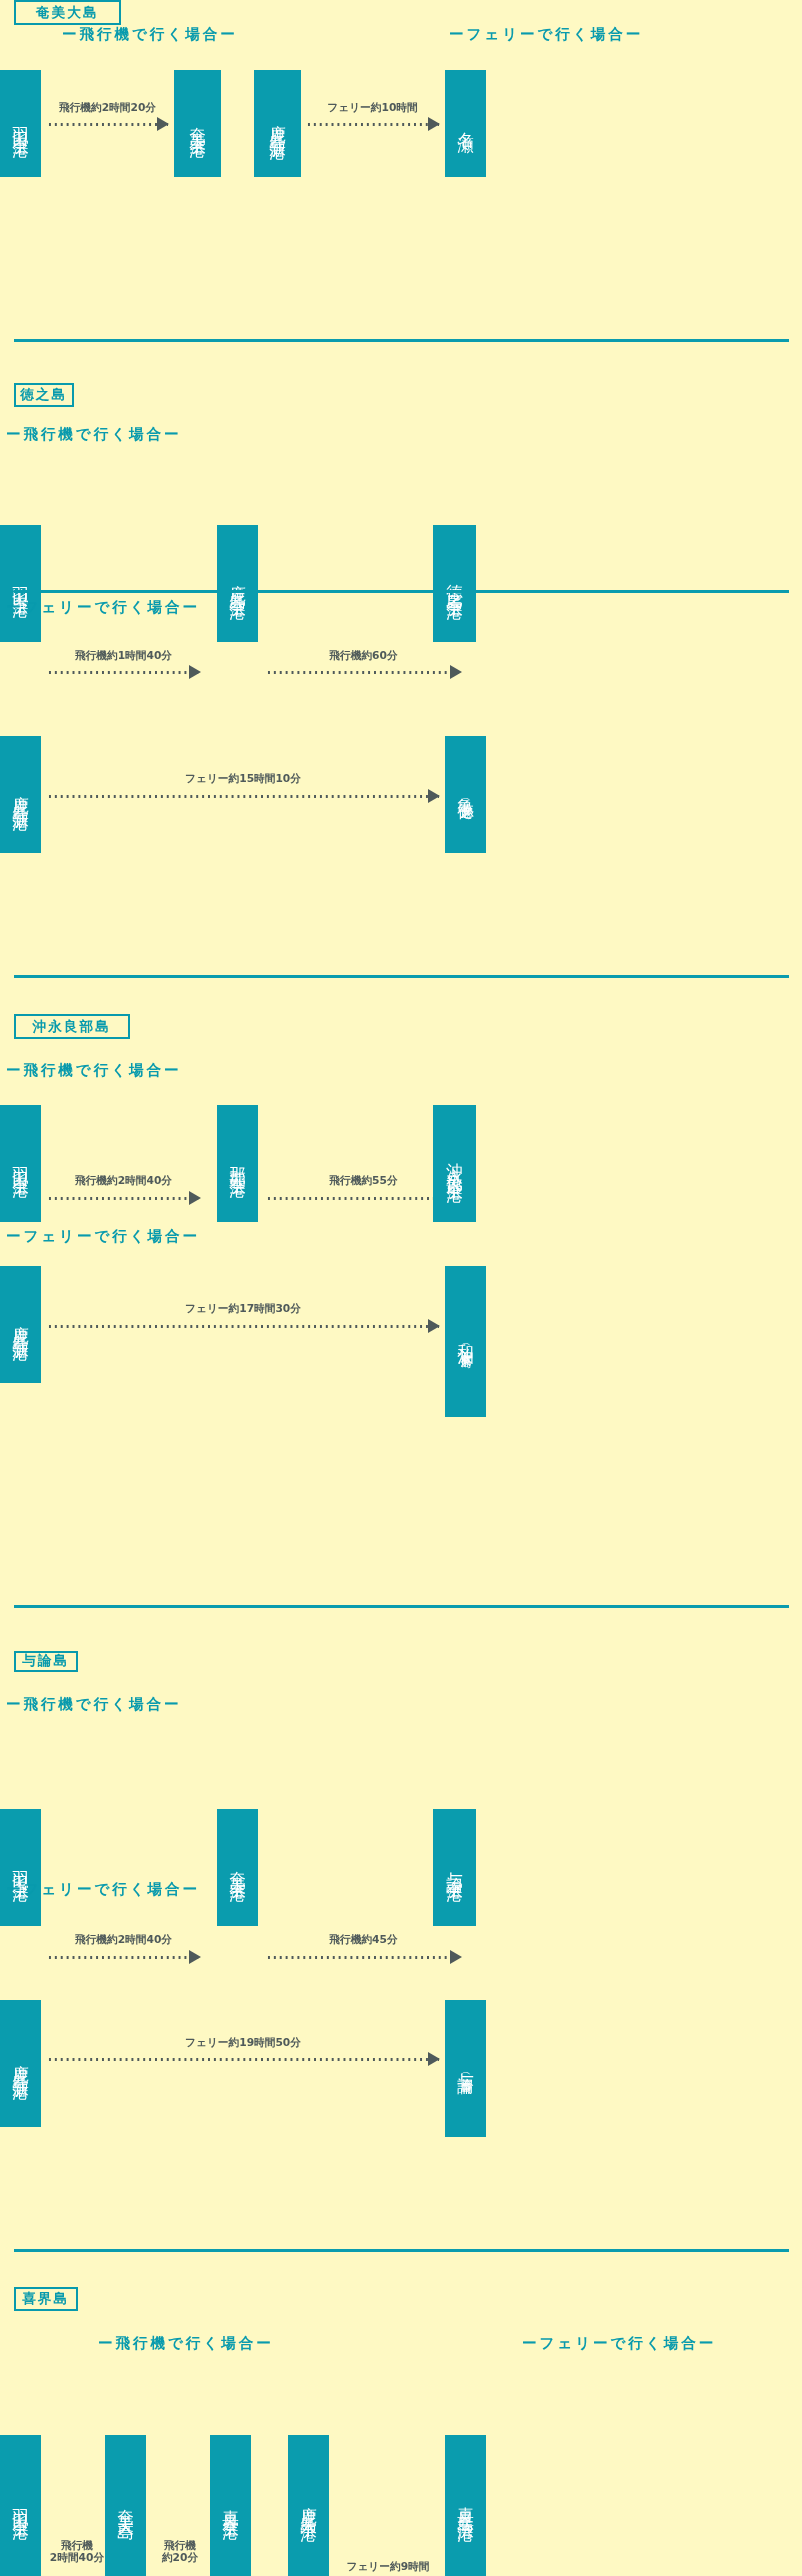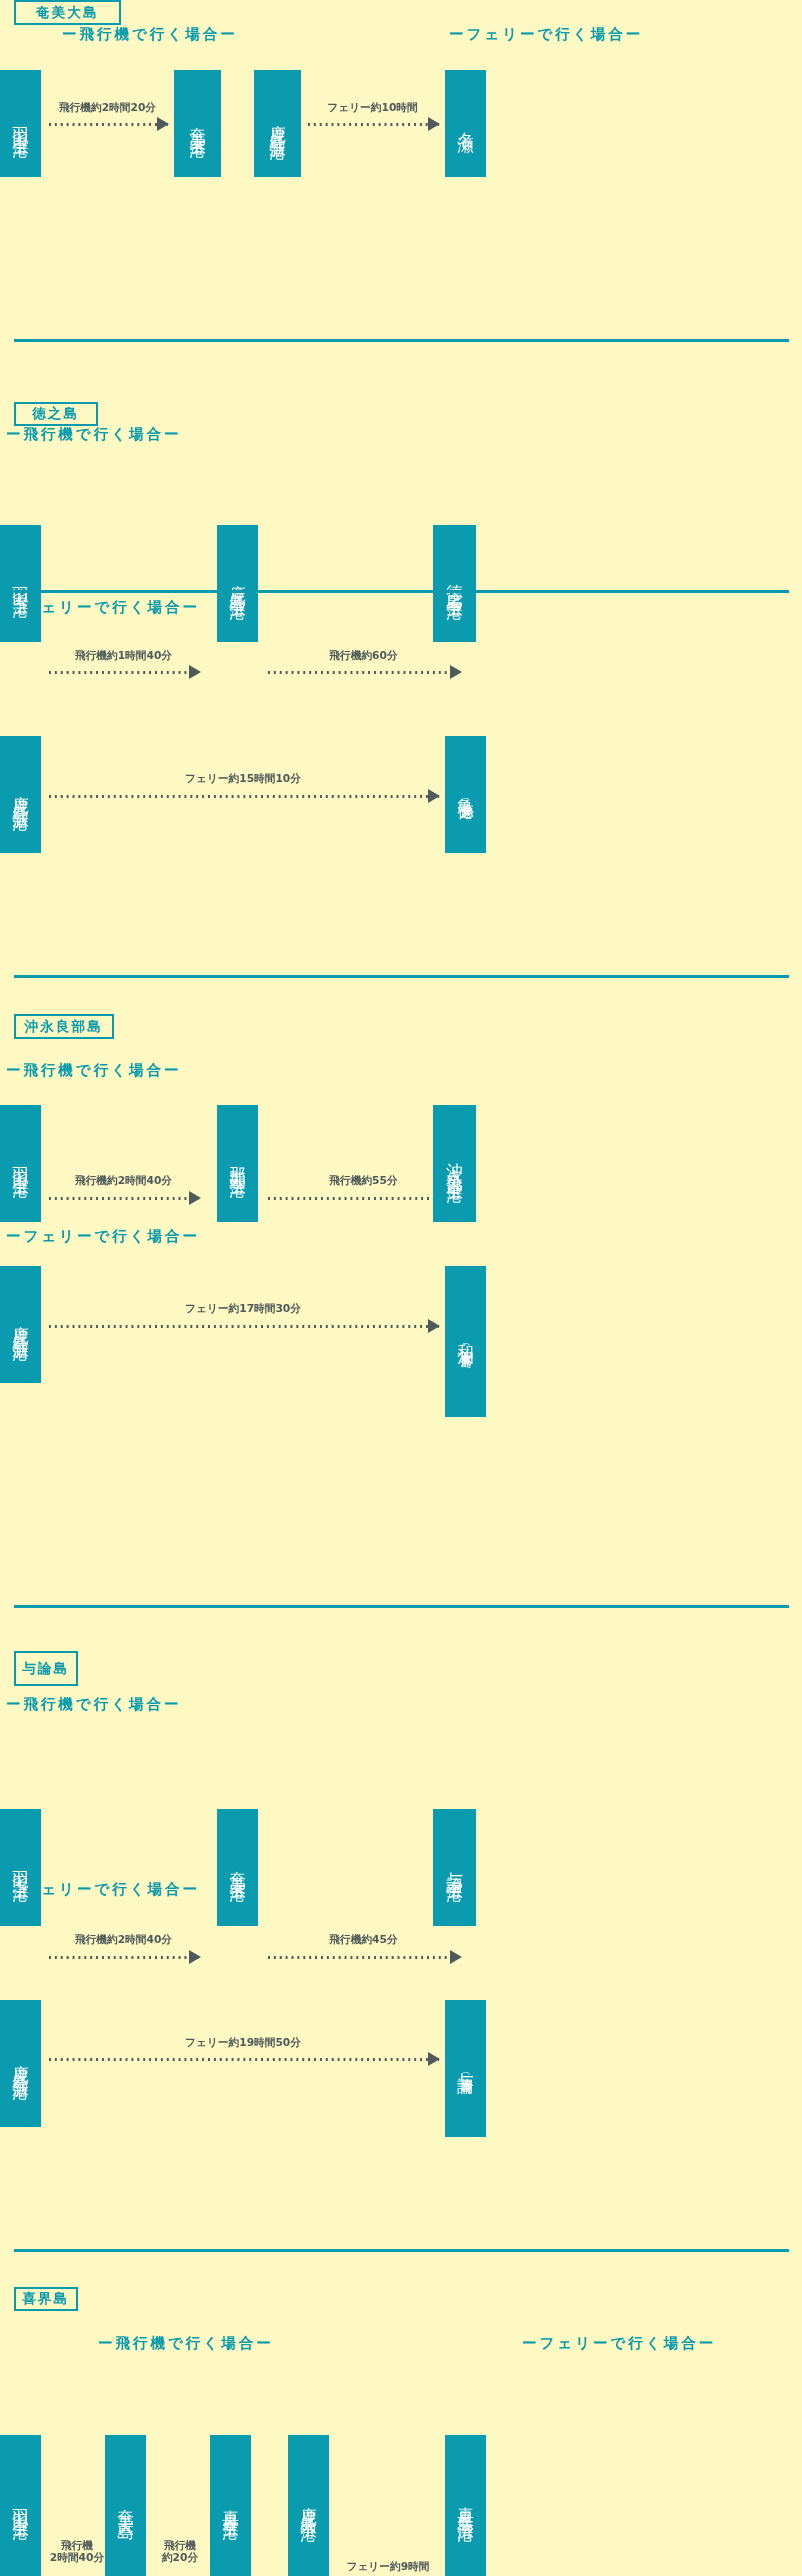--- a/index.html
+++ b/index.html
@@ -114,21 +114,21 @@
   <div class="conn-label" style="left:47px;top:102px;width:121px;">飛行機約2時間20分</div>
   <div class="station" style="left:174px;top:70px;width:47px;height:107px;">奄美空港</div>
 
   <div class="station" style="left:254px;top:70px;width:47px;height:107px;">鹿児島新港</div>
   <div class="conn" style="left:306px;top:123px;width:133px;"></div>
   <div class="conn-label" style="left:306px;top:102px;width:133px;">フェリー約10時間</div>
   <div class="station" style="left:445px;top:70px;width:41px;height:107px;">名瀬</div>
 
   <div class="divider" style="top:339px;"></div>
 
-  <div class="island-chip" style="left:13.7px;top:383px;width:84px;height:24.4px;margin-top:19px;">徳之島</div>
+  <div class="island-chip" style="left:13.7px;top:383px;width:60px;height:24.4px;">徳之島</div>
 
   <div class="mode-heading" style="left:5.9px;top:427px;">ー飛行機で行く場合ー</div>
 
   <div class="station" style="left:0px;top:525px;width:41px;height:117px;">羽田空港</div>
   <div class="conn" style="left:47px;top:671px;width:153px;"></div>
   <div class="conn-label" style="left:47px;top:650px;width:153px;">飛行機約1時間40分</div>
   <div class="station" style="left:217px;top:525px;width:41px;height:117px;">鹿児島空港</div>
   <div class="conn" style="left:266px;top:671px;width:195px;"></div>
   <div class="conn-label" style="left:266px;top:650px;width:195px;">飛行機約60分</div>
   <div class="station" style="left:433px;top:525px;width:43px;height:117px;">徳之島空港</div>
@@ -138,21 +138,21 @@
   <div class="station" style="left:0px;top:736px;width:41px;height:117px;">鹿児島新港</div>
   <div class="conn" style="left:47px;top:795px;width:392px;"></div>
   <div class="conn-label" style="left:47px;top:773px;width:392px;">フェリー約15時間10分</div>
   <div class="station" style="left:445px;top:736px;width:41px;height:117px;">
     <span>亀徳</span>
       <span class="sub">（徳之島）</span>
   </div>
 
   <div class="divider" style="top:590px;"></div>
 
-  <div class="island-chip" style="left:13.7px;top:1014px;width:100px;height:25px;">沖永良部島</div>
+  <div class="island-chip" style="left:13.7px;top:1014px;width:116px;height:25px;">沖永良部島</div>
 
   <div class="mode-heading" style="left:5.9px;top:1063px;">ー飛行機で行く場合ー</div>
 
   <div class="station" style="left:0px;top:1105px;width:41px;height:117px;">羽田空港</div>
   <div class="conn" style="left:47px;top:1197px;width:153px;"></div>
   <div class="conn-label" style="left:47px;top:1175px;width:153px;">飛行機約2時間40分</div>
   <div class="station" style="left:217px;top:1105px;width:41px;height:117px;">那覇空港</div>
   <div class="conn" style="left:266px;top:1197px;width:195px;"></div>
   <div class="conn-label" style="left:266px;top:1175px;width:195px;">飛行機約55分</div>
   <div class="station" style="left:433px;top:1105px;width:43px;height:117px;">沖永良部空港</div>
@@ -162,21 +162,21 @@
   <div class="station" style="left:0px;top:1266px;width:41px;height:117px;">鹿児島新港</div>
   <div class="conn" style="left:47px;top:1325px;width:392px;"></div>
   <div class="conn-label" style="left:47px;top:1303px;width:392px;">フェリー約17時間30分</div>
   <div class="station" style="left:445px;top:1266px;width:41px;height:151px;">
     <span>和泊</span>
       <span class="sub">（沖永良部島）</span>
   </div>
 
   <div class="divider" style="top:975px;"></div>
 
-  <div class="island-chip" style="left:13.7px;top:1651px;width:64px;height:35px;">与論島</div>
+  <div class="island-chip" style="left:13.7px;top:1651px;width:64px;height:21px;font-family:Liberation Mono, monospace;">与論島</div>
 
   <div class="mode-heading" style="left:5.9px;top:1697px;">ー飛行機で行く場合ー</div>
 
   <div class="station" style="left:0px;top:1809px;width:41px;height:117px;">羽田空港</div>
   <div class="conn" style="left:47px;top:1956px;width:153px;"></div>
   <div class="conn-label" style="left:47px;top:1934px;width:153px;">飛行機約2時間40分</div>
   <div class="station" style="left:217px;top:1809px;width:41px;height:117px;">奄美空港</div>
   <div class="conn" style="left:266px;top:1956px;width:195px;"></div>
   <div class="conn-label" style="left:266px;top:1934px;width:195px;">飛行機約45分</div>
   <div class="station" style="left:433px;top:1809px;width:43px;height:117px;">与論空港</div>

